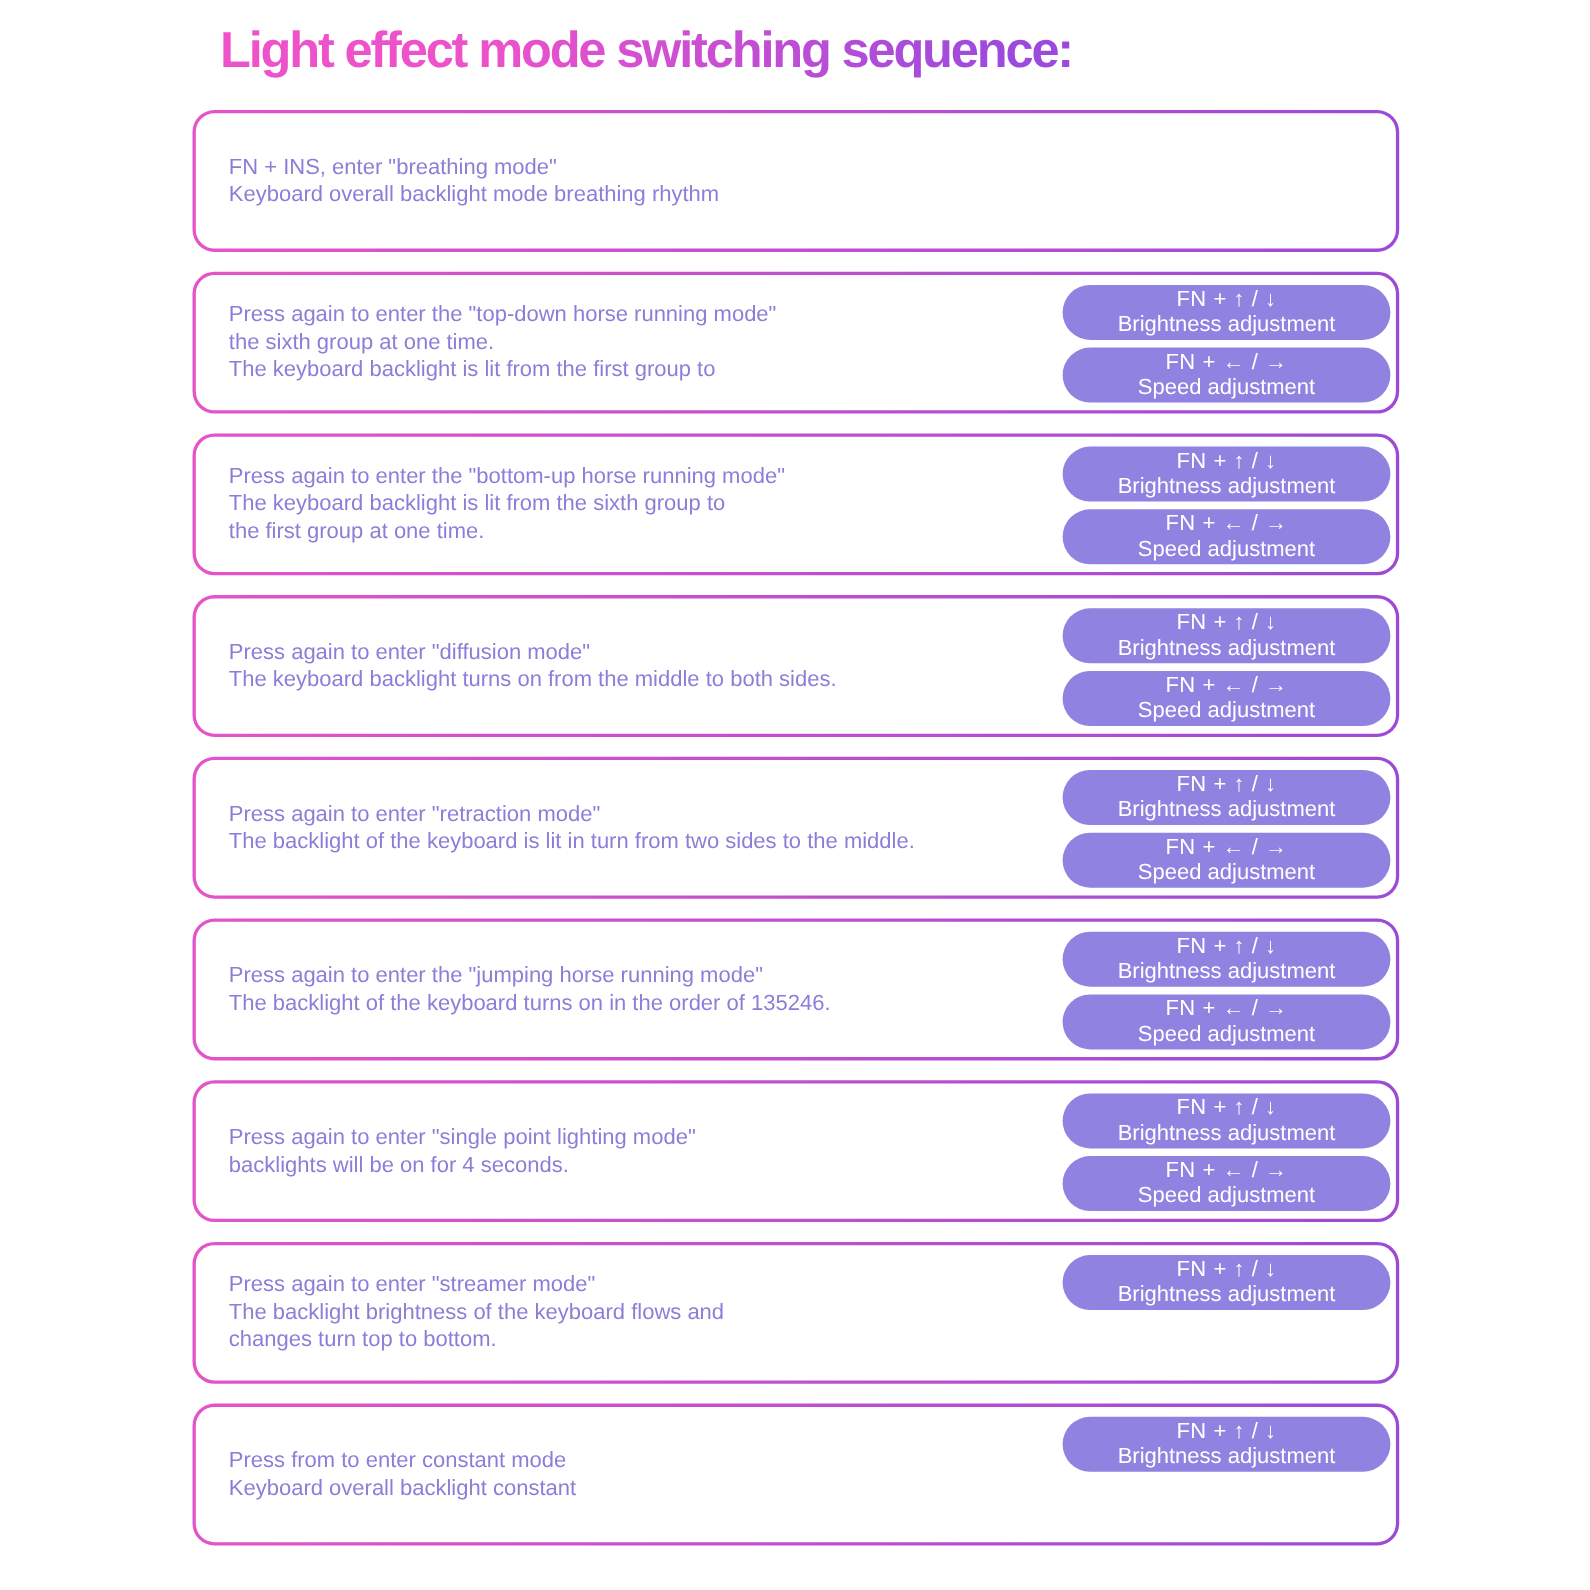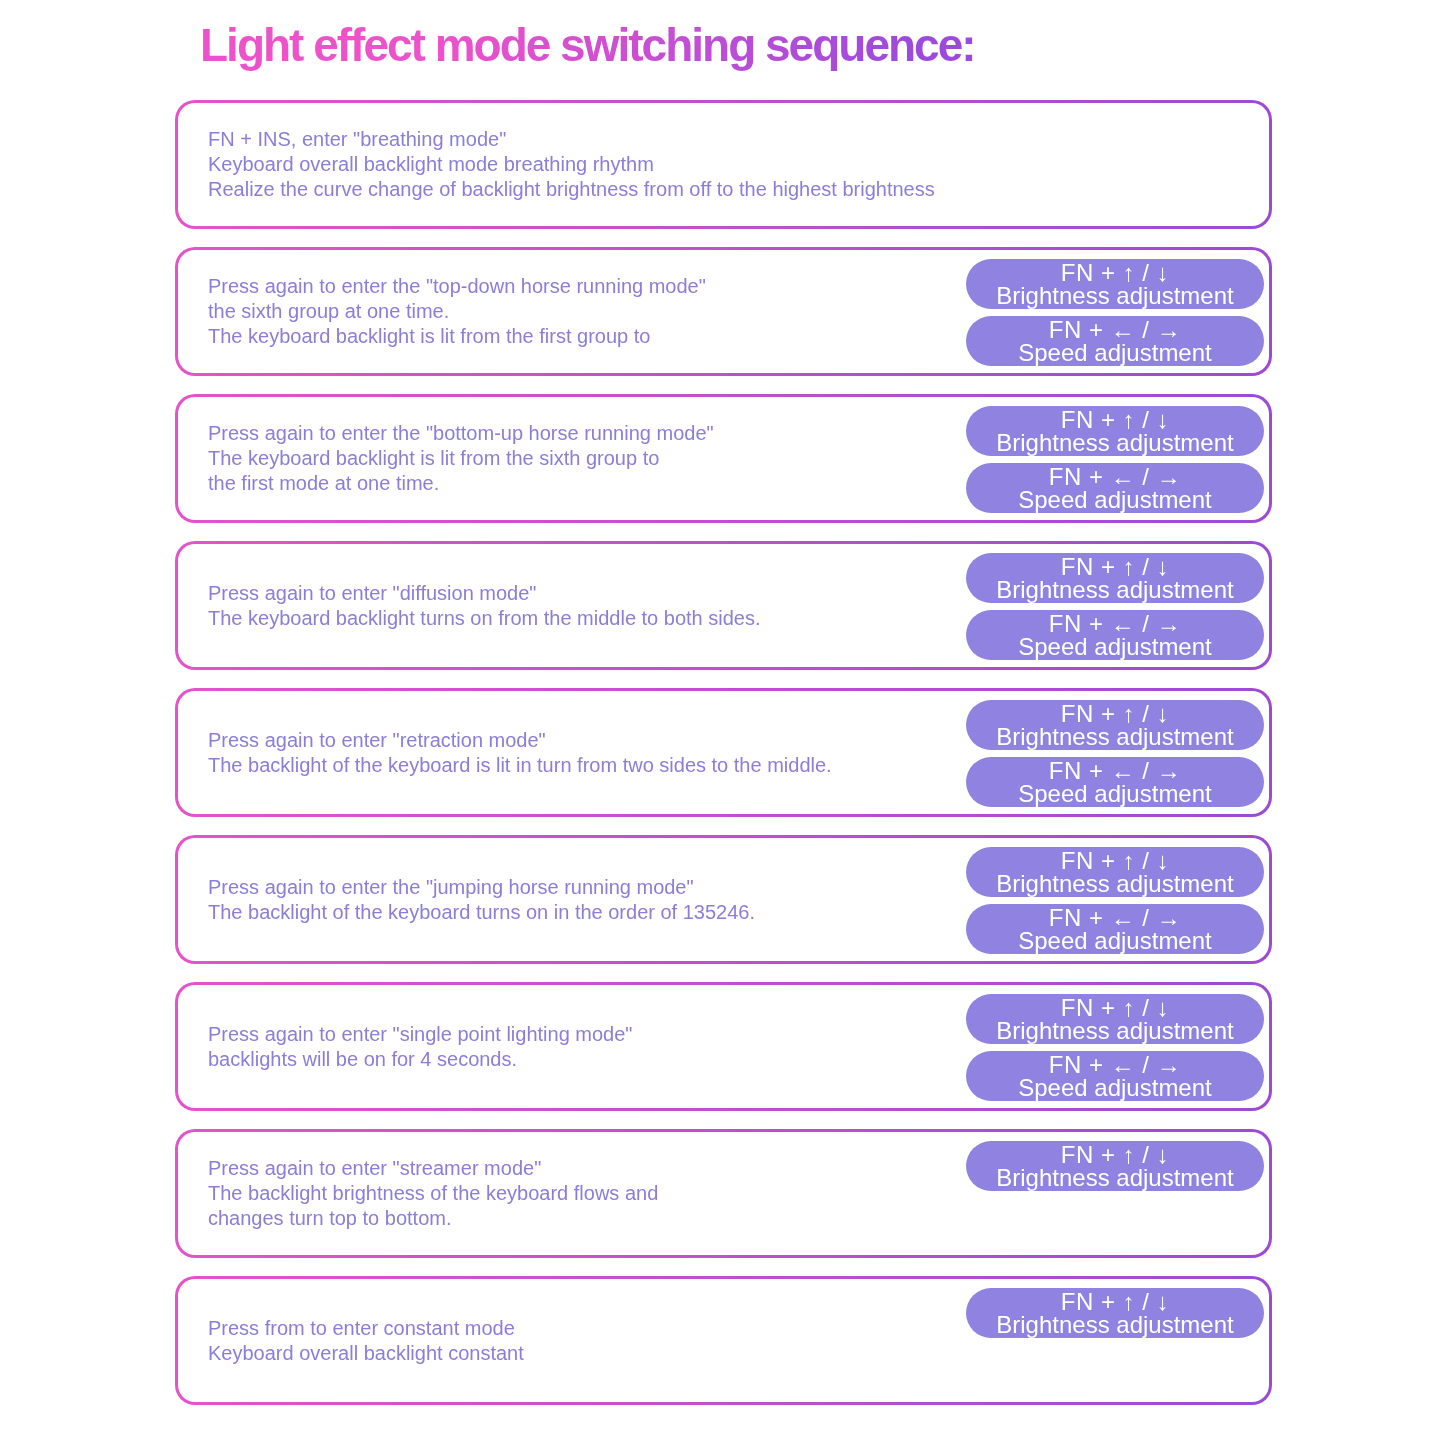--- a/index.html
+++ b/index.html
@@ -78,37 +78,36 @@
     box-sizing: border-box;
     width: 298px;
     height: 50px;
     border-radius: 25px;
     background: var(--button-bg, #8f82e0);
     color: var(--button-text, #ffffff);
     display: flex;
     flex-direction: column;
     justify-content: center;
     text-align: center;
-    font-size: 24px;
+    font-size: 20px;
     line-height: 23px;
   }
   .pill .keys { letter-spacing: 0.5px; }
 </style>
 </head>
 <body>
 
 <div class="page">
   <h1 class="title">Light effect mode switching sequence:</h1>
   <div class="sections">
       <div class="card">
         <div class="card-inner">
           <div class="card-text">
             <div class="line">FN + INS, enter "breathing mode"</div>
             <div class="line">Keyboard overall backlight mode breathing rhythm</div>
-            <div class="line">Realize the curve change of backlight brightness from off to the highest brightness</div>
           </div>
         </div>
       </div>
       <div class="card">
         <div class="card-inner">
           <div class="card-text">
             <div class="line">Press again to enter the "top-down horse running mode"</div>
             <div class="line">the sixth group at one time.</div>
             <div class="line">The keyboard backlight is lit from the first group to</div>
           </div>
@@ -122,21 +121,21 @@
               <div class="label">Speed adjustment</div>
             </div>
           </div>
         </div>
       </div>
       <div class="card">
         <div class="card-inner">
           <div class="card-text">
             <div class="line">Press again to enter the "bottom-up horse running mode"</div>
             <div class="line">The keyboard backlight is lit from the sixth group to</div>
-            <div class="line">the first mode at one time.</div>
+            <div class="line">the first group at one time.</div>
           </div>
           <div class="card-buttons">
             <div class="pill">
               <div class="keys">FN + ↑ / ↓</div>
               <div class="label">Brightness adjustment</div>
             </div>
             <div class="pill">
               <div class="keys">FN + ← / →</div>
               <div class="label">Speed adjustment</div>
             </div>

